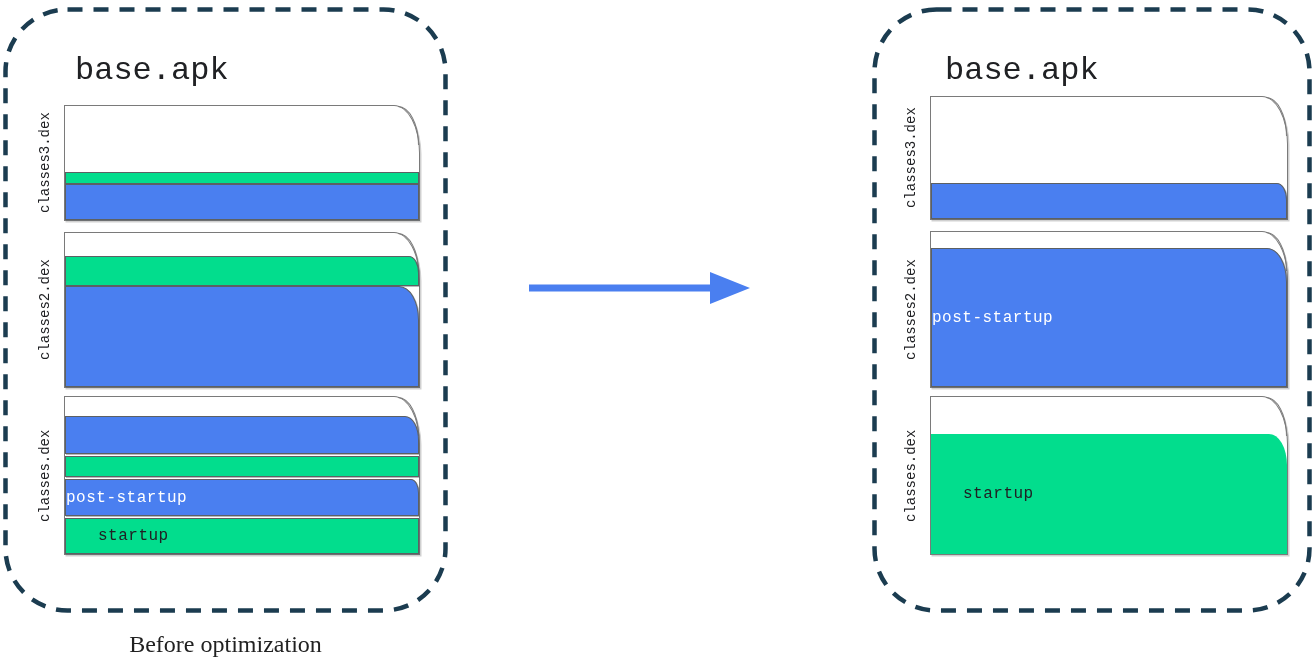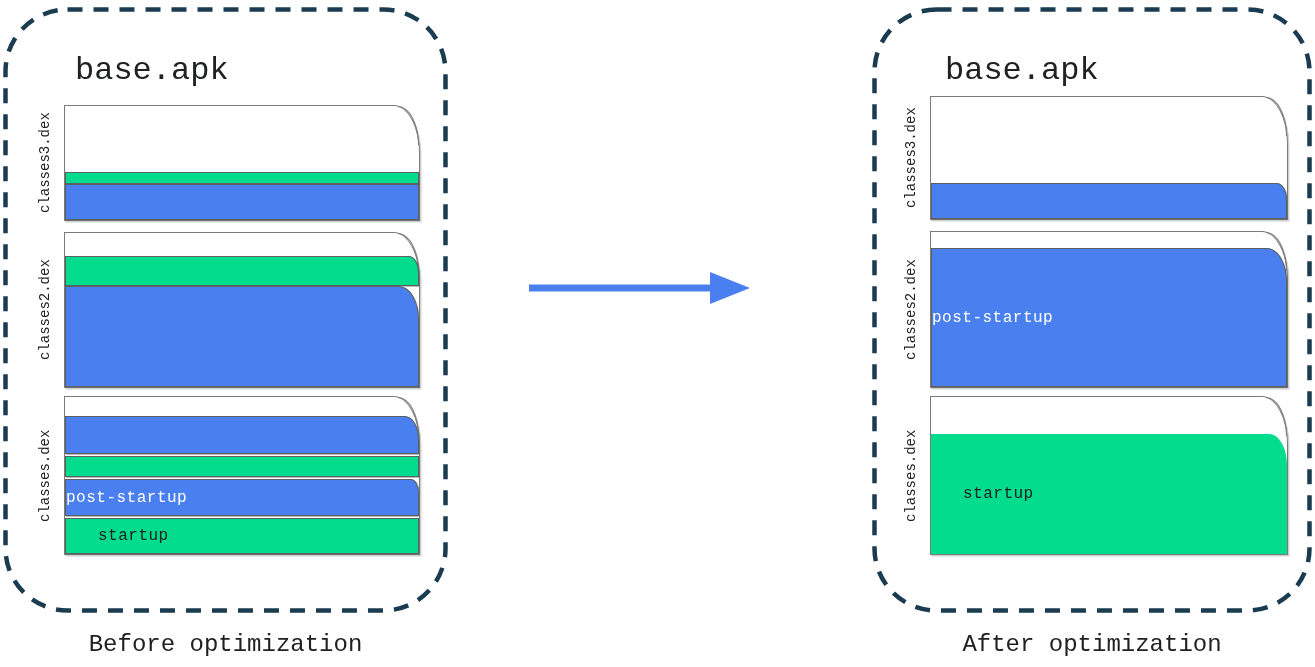--- a/index.html
+++ b/index.html
@@ -61,21 +61,21 @@
   }
   .band.blue{background:var(--blue);}
   .band.green{background:var(--green);padding-left:32px;}
   .band.no-border{border:none;box-shadow:none;}
   .band-label{font-size:16px;letter-spacing:.5px;}
   .band-label.light{color:var(--band-label-light);}
   .band-label.dark{color:var(--text-dark);}
   .caption{
     position:absolute;top:624px;left:0;width:100%;
     text-align:center;
-    font-family:Liberation Mono, monospace;
+    font-family:Liberation Serif, serif;
     font-size:24px;color:#212121;
   }
   .arrow{position:absolute;left:528px;top:271px;width:222px;height:34px;}
 </style>
 </head>
 <body>
 
 <div class="canvas">
 
   <section class="panel panel-before">
@@ -148,16 +148,15 @@
         <div class="file-row">
           <div class="file-label">classes.dex</div>
           <div class="file-page" style="height: 159px;">
             <div class="free"></div>
             <div class="band green no-border" style="height: 120px; border-top-right-radius: 18px 31px;">
               <div class="band-label dark">startup</div>
             </div>
           </div>
         </div>
       </div>
-    <div class="caption">After optimization</div>
   </section>
 
 </div>
 
 </body></html>

